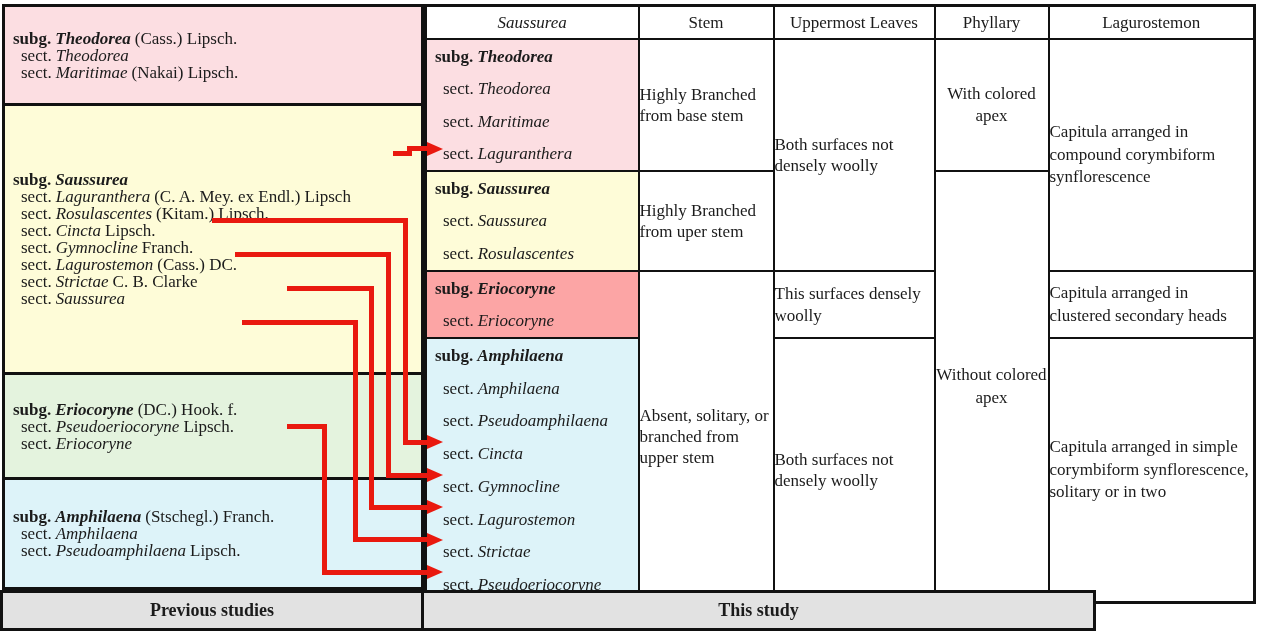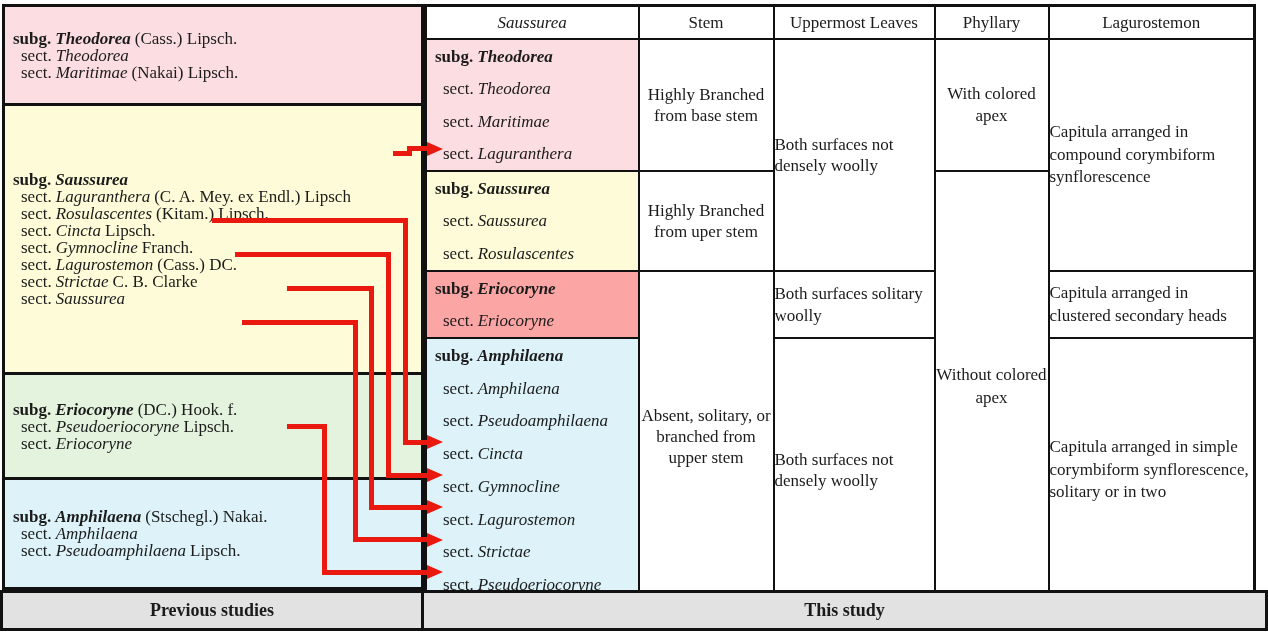--- a/index.html
+++ b/index.html
@@ -27,31 +27,31 @@
   table.study td{border:2px solid #111;vertical-align:middle;font-size:17px;
                  padding:0;overflow:hidden;}
   td.hdr{text-align:center;height:31px;}
   td.genus{font-style:italic;}
   td.taxa{padding:0;}
   .taxa-inner{height:100%;display:flex;flex-direction:column;justify-content:space-around;border-radius:17px;}
   .c-pink{background:#fcdee2;}
   .c-yellow{background:#fefcd8;}
   .c-green{background:#fca5a5;}
   .c-blue{background:#ddf3f9;}
-  td.stem{text-align:center;padding-left:5px;line-height:1.25;}
+  td.stem{text-align:left;padding-left:5px;line-height:1.25;}
   td.leaves{text-align:center;line-height:1.25;}
   td.leaves .inner{display:inline-block;text-align:left;}
   td.phyl{text-align:center;line-height:1.3;}
   td.infl{text-align:left;padding-left:9px;padding-right:4px;line-height:1.35;}
   
   .seg{position:absolute;background:#e9190f;z-index:5;}
   .head{position:absolute;width:0;height:0;border-top:7px solid transparent;
         border-bottom:7px solid transparent;border-left:16px solid #e9190f;z-index:6;}
   
-  .footer{position:absolute;left:0;top:590px;width:1268px;height:41px;
+  .footer{position:absolute;left:0;top:590px;width:1096px;height:41px;
           border:3px solid #111;box-sizing:border-box;display:flex;background:#e2e2e2;}
   .footer .fl{width:421px;border-right:3px solid #111;box-sizing:border-box;
               display:flex;align-items:center;justify-content:center;}
   .footer .fr{flex:1;display:flex;align-items:center;justify-content:center;}
   .footer span{font-weight:bold;font-size:18px;}
 </style>
 </head>
 <body>
 
 <div class="canvas">
@@ -71,21 +71,21 @@
       <div class="row sect"><span class="pfx">sect.</span><span class="nm">Lagurostemon</span><span class="auth">(Cass.) DC.</span></div>
       <div class="row sect"><span class="pfx">sect.</span><span class="nm">Strictae</span><span class="auth">C. B. Clarke</span></div>
       <div class="row sect"><span class="pfx">sect.</span><span class="nm">Saussurea</span><span class="auth"></span></div>
     </div>
     <div class="group g-green sep">
       <div class="row subg"><span class="pfx">subg.</span><span class="nm">Eriocoryne</span><span class="auth">(DC.) Hook. f.</span></div>
       <div class="row sect"><span class="pfx">sect.</span><span class="nm">Pseudoeriocoryne</span><span class="auth">Lipsch.</span></div>
       <div class="row sect"><span class="pfx">sect.</span><span class="nm">Eriocoryne</span><span class="auth"></span></div>
     </div>
     <div class="group g-blue">
-      <div class="row subg"><span class="pfx">subg.</span><span class="nm">Amphilaena</span><span class="auth">(Stschegl.) Nakai.</span></div>
+      <div class="row subg"><span class="pfx">subg.</span><span class="nm">Amphilaena</span><span class="auth">(Stschegl.) Franch.</span></div>
       <div class="row sect"><span class="pfx">sect.</span><span class="nm">Amphilaena</span><span class="auth"></span></div>
       <div class="row sect"><span class="pfx">sect.</span><span class="nm">Pseudoamphilaena</span><span class="auth">Lipsch.</span></div>
     </div>
   </div>
 
   <table class="study">
     <colgroup>
         <col style="width:213px">
         <col style="width:135px">
         <col style="width:161px">
@@ -126,21 +126,21 @@
       <td class="phyl" rowspan="3">Without colored apex</td>
     </tr>
     <tr>
       <td class="taxa c-green" style="height:65px">
         <div class="taxa-inner">
           <div class="row subg"><span class="pfx">subg.</span><span class="nm">Eriocoryne</span></div>
           <div class="row sect"><span class="pfx">sect.</span><span class="nm">Eriocoryne</span></div>
         </div>
       </td>
       <td class="stem" rowspan="2">Absent, solitary, or branched from upper stem</td>
-      <td class="leaves"><span class="inner">Both surfaces solitary woolly</span></td>
+      <td class="leaves"><span class="inner">This surfaces densely woolly</span></td>
       <td class="infl">Capitula arranged in clustered secondary heads</td>
     </tr>
     <tr>
       <td class="taxa c-blue" style="height:262px">
         <div class="taxa-inner">
           <div class="row subg"><span class="pfx">subg.</span><span class="nm">Amphilaena</span></div>
           <div class="row sect"><span class="pfx">sect.</span><span class="nm">Amphilaena</span></div>
           <div class="row sect"><span class="pfx">sect.</span><span class="nm">Pseudoamphilaena</span></div>
           <div class="row sect"><span class="pfx">sect.</span><span class="nm">Cincta</span></div>
           <div class="row sect"><span class="pfx">sect.</span><span class="nm">Gymnocline</span></div>

